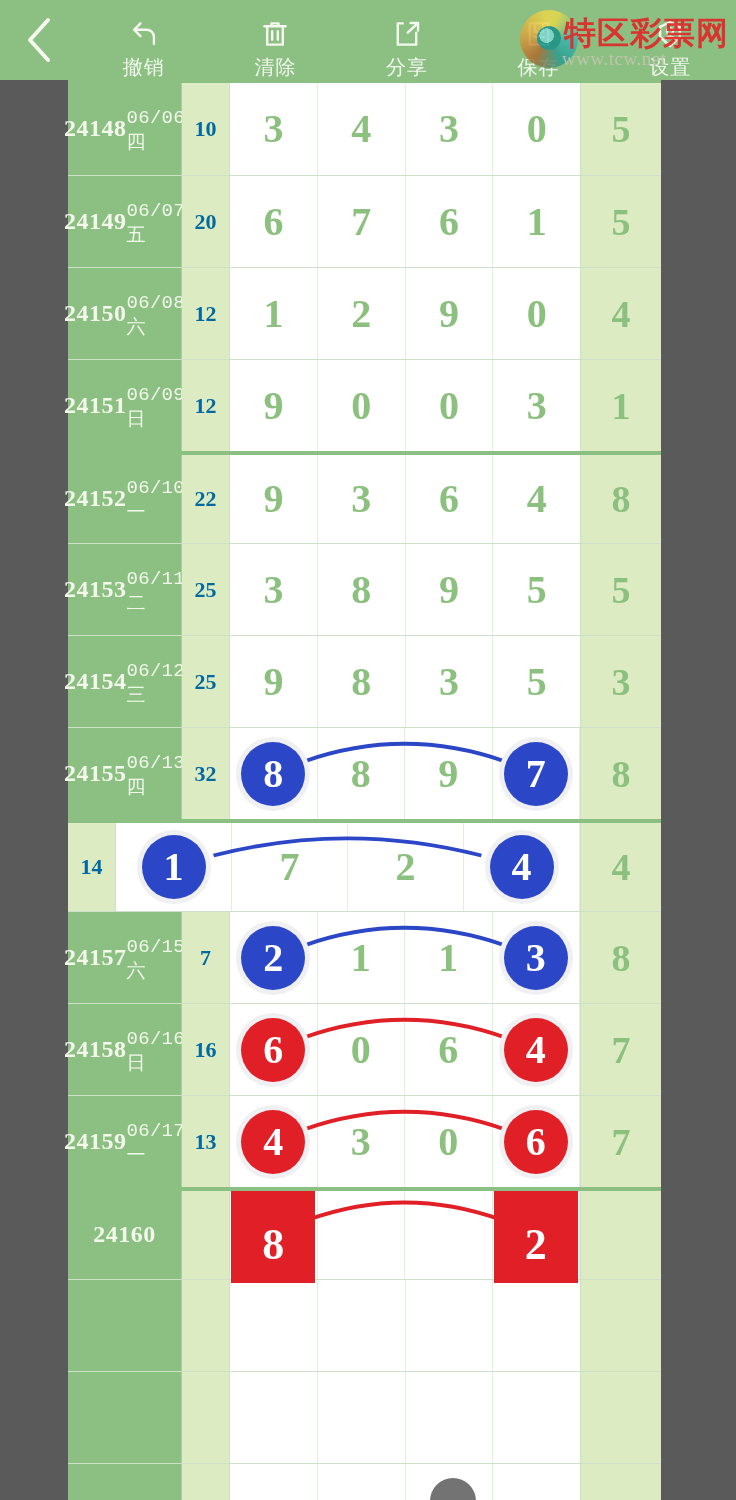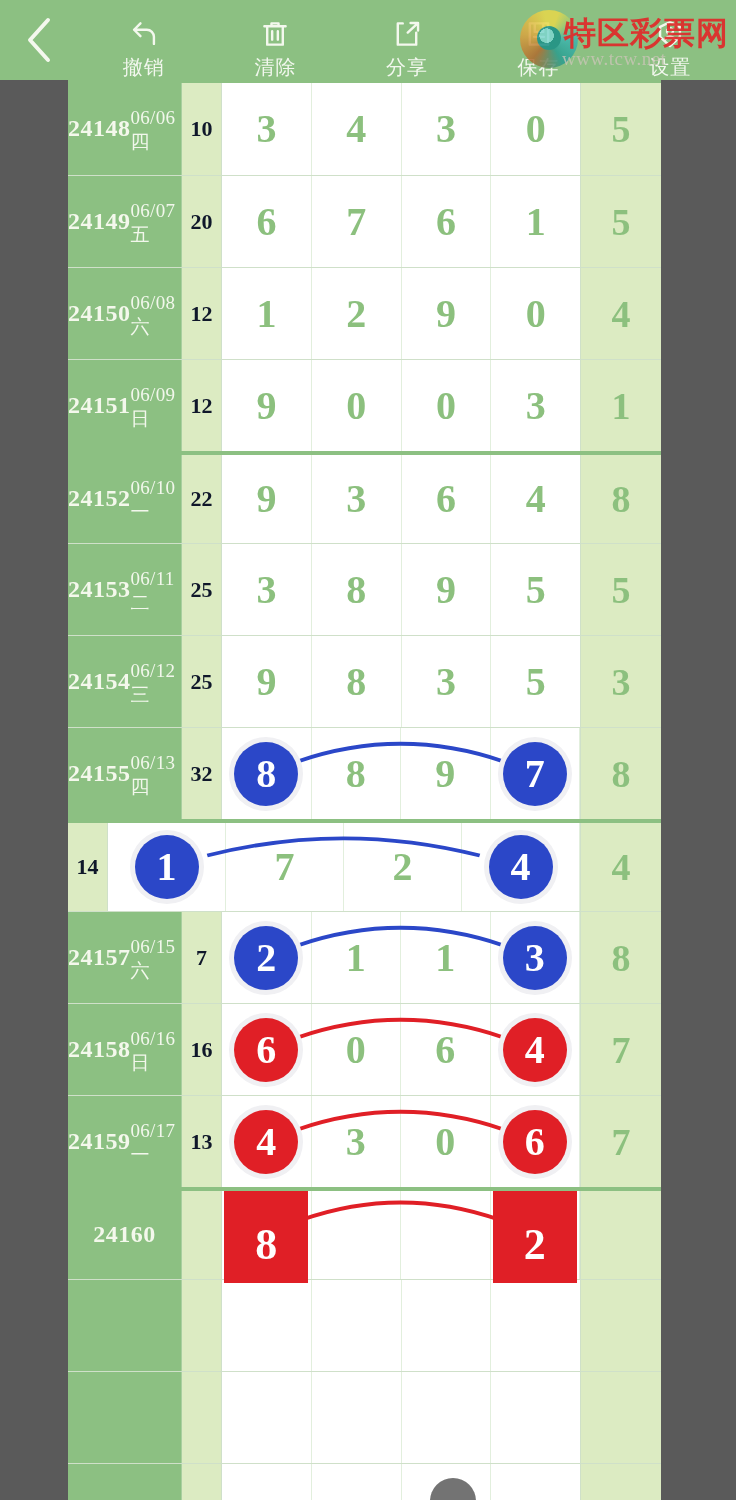--- a/index.html
+++ b/index.html
@@ -71,27 +71,27 @@
   .row.thin{border-top:1px solid #cfe0c9;}
 
   .c-issue{
     width:114px;background:#8cc082;box-sizing:border-box;
     display:flex;flex-direction:row;align-items:center;justify-content:center;
     border-right:1px solid #a8cf9f;
   }
   .c-issue .no{font-size:24px;font-weight:bold;color:#f4f8ec;letter-spacing:.5px;line-height:1.05;}
   .c-issue .dt{
     font-size:19px;color:#f2f7ec;margin-top:4px;letter-spacing:.3px;
-    font-family:Liberation Serif, serif;
+    font-family:Liberation Mono, monospace;
   }
   .c-sum{
-    width:40px;background:#dcebc2;box-sizing:border-box;
+    width:48px;background:#dcebc2;box-sizing:border-box;
     display:flex;align-items:center;justify-content:center;
     border-right:1px solid #cfe0c9;
-    font-size:22px;font-weight:bold;color:#0f172a;
+    font-size:22px;font-weight:bold;color:#0369a1;
   }
   .c-digits{
     flex:1;display:flex;background:#ffffff;position:relative;
     border-right:1px solid #cfe0c9;
   }
   .cell{
     flex:1;position:relative;display:flex;align-items:center;justify-content:center;
     border-right:1px solid #e2efdd;box-sizing:border-box;
   }
   .cell:last-child{border-right:none;}

